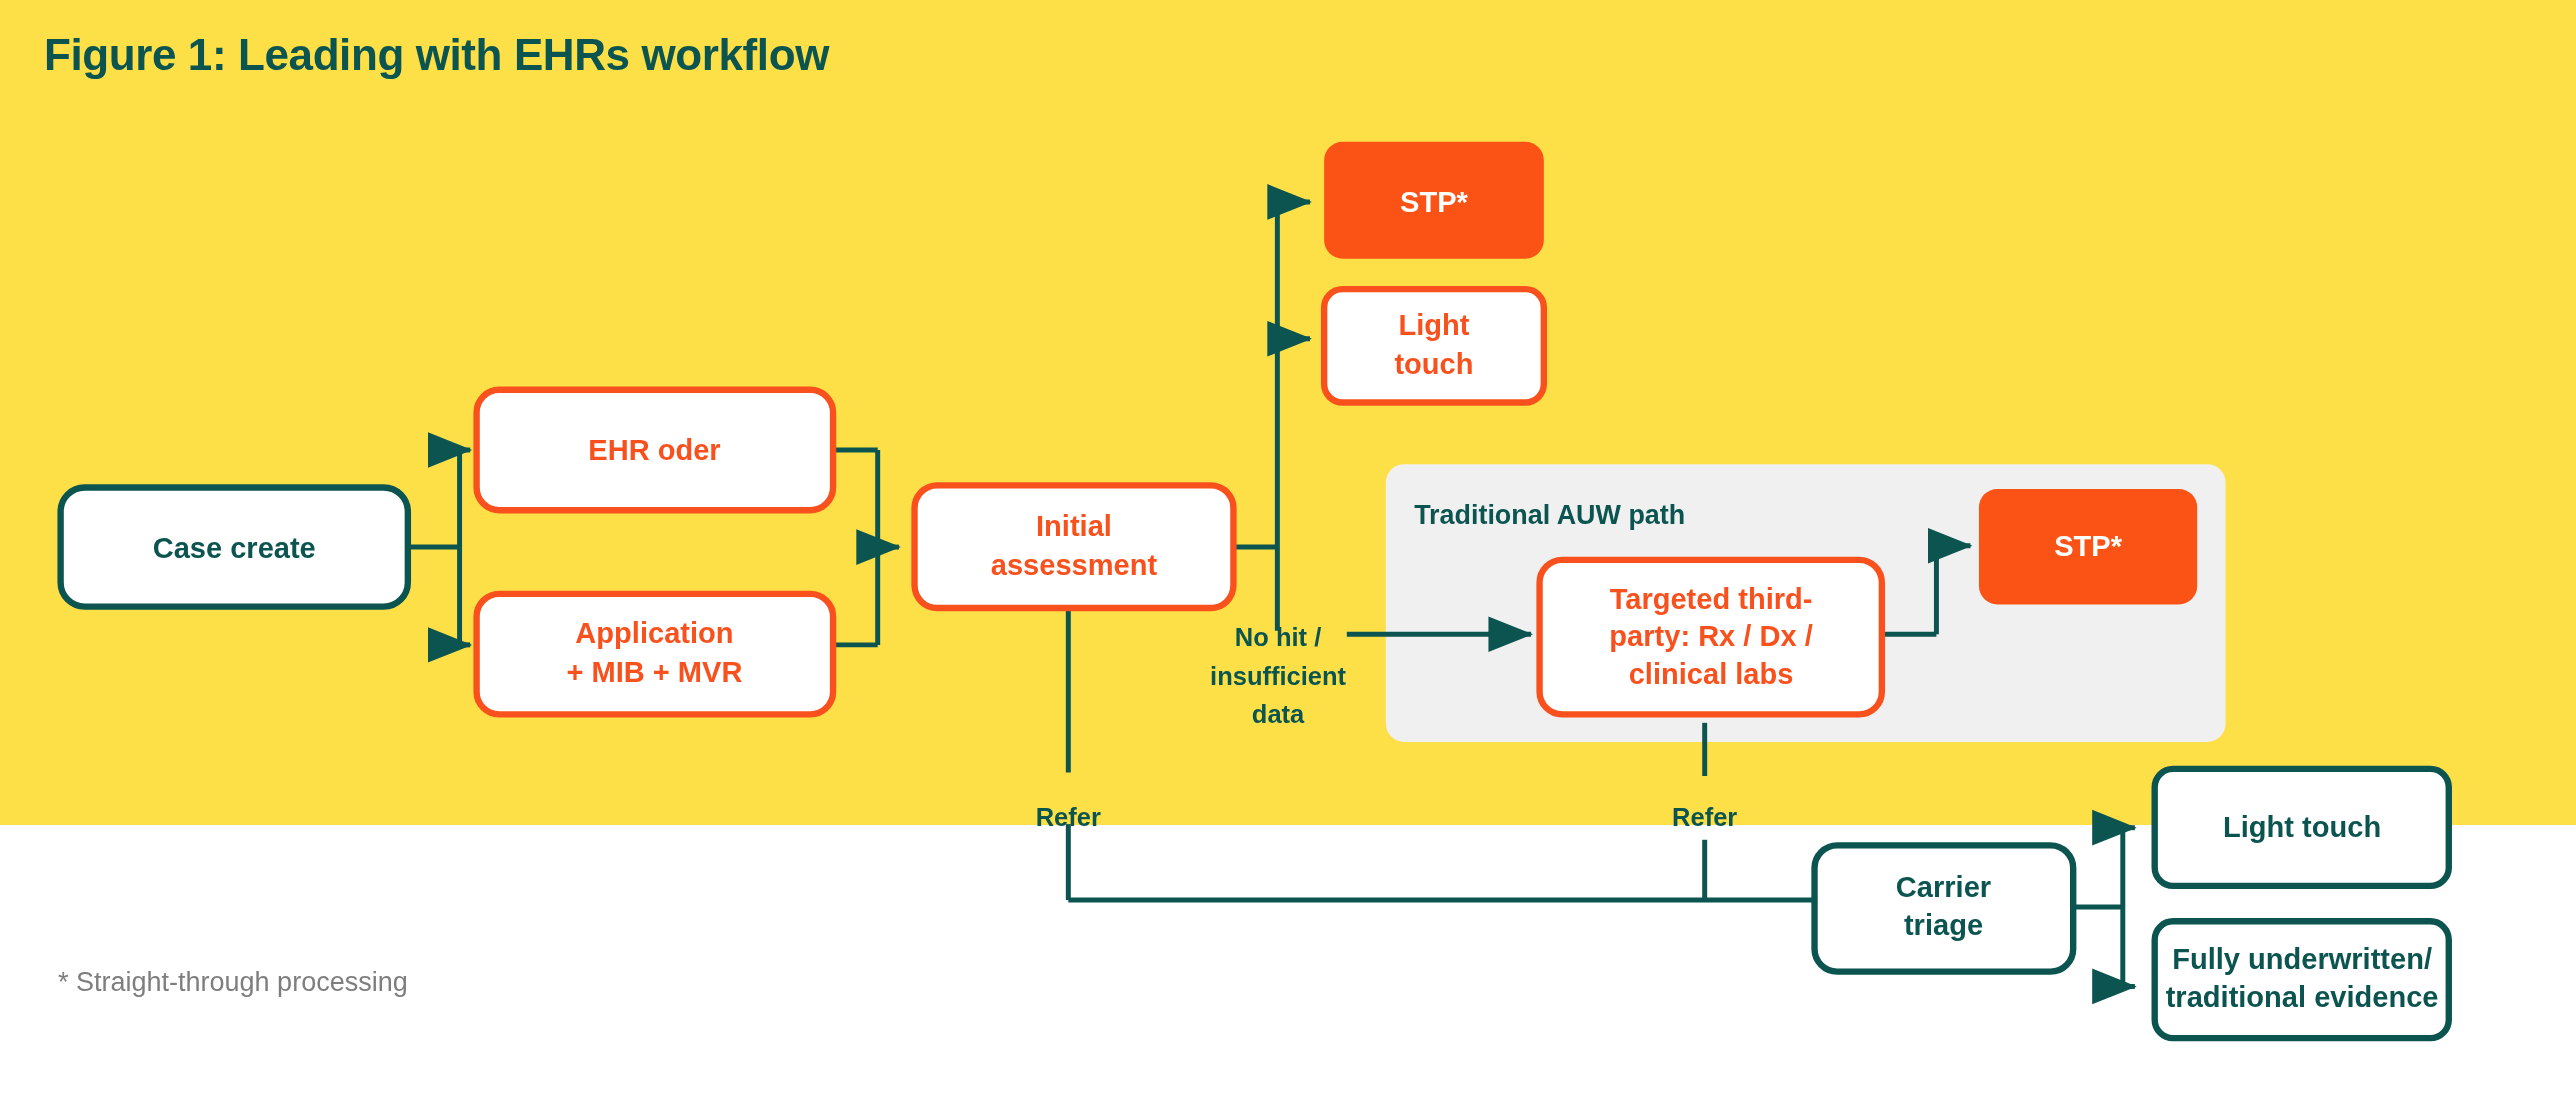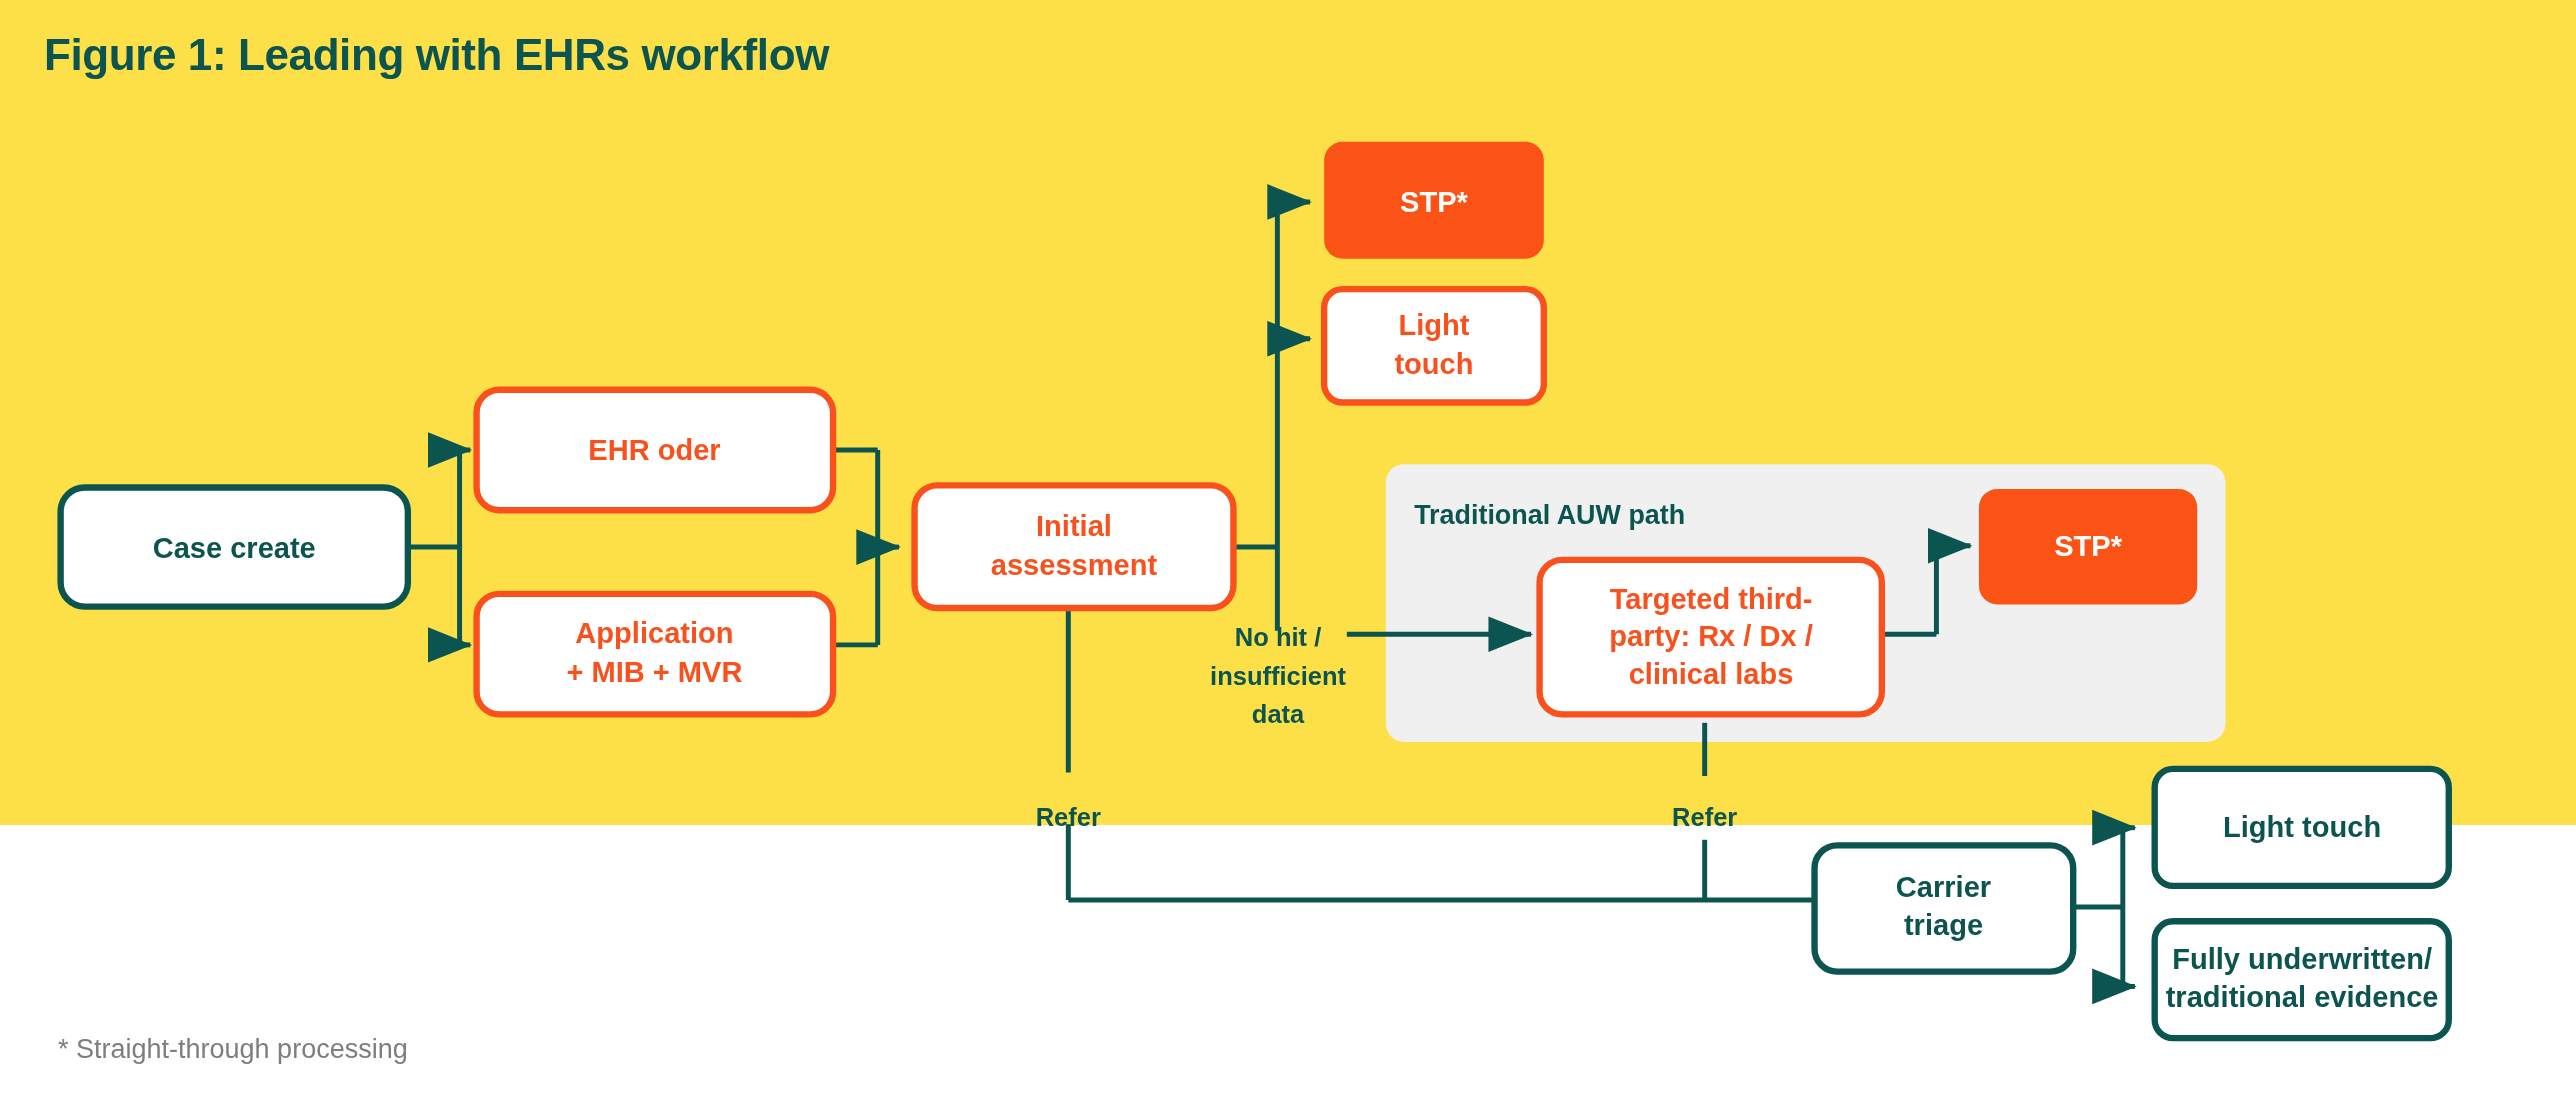--- a/index.html
+++ b/index.html
@@ -27,21 +27,21 @@
     top: 30px;
     font-size: 44px;
     font-weight: bold;
     color: #0b5450;
     letter-spacing: -0.4px;
     white-space: nowrap;
   }
   #figure-footnote {
     position: absolute;
     left: 58px;
-    top: 1034px;
+    top: 967px;
     font-size: 27px;
     color: #7e7e7e;
     white-space: nowrap;
   }
   #diagram-svg {
     position: absolute;
     left: 0;
     top: 0;
   }
   .node-label {

